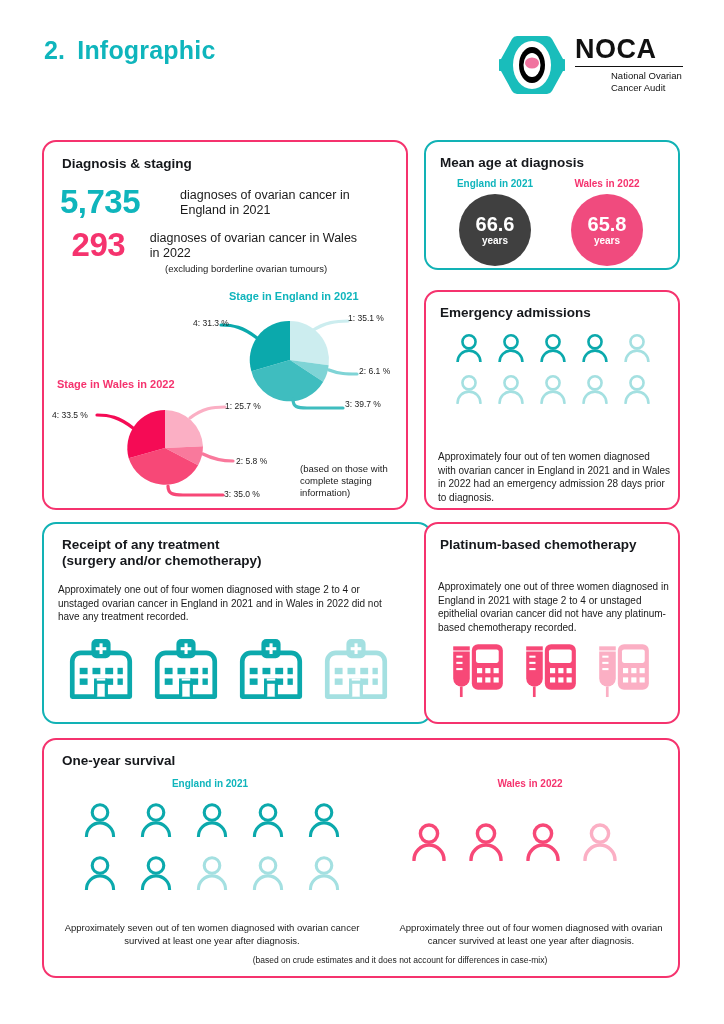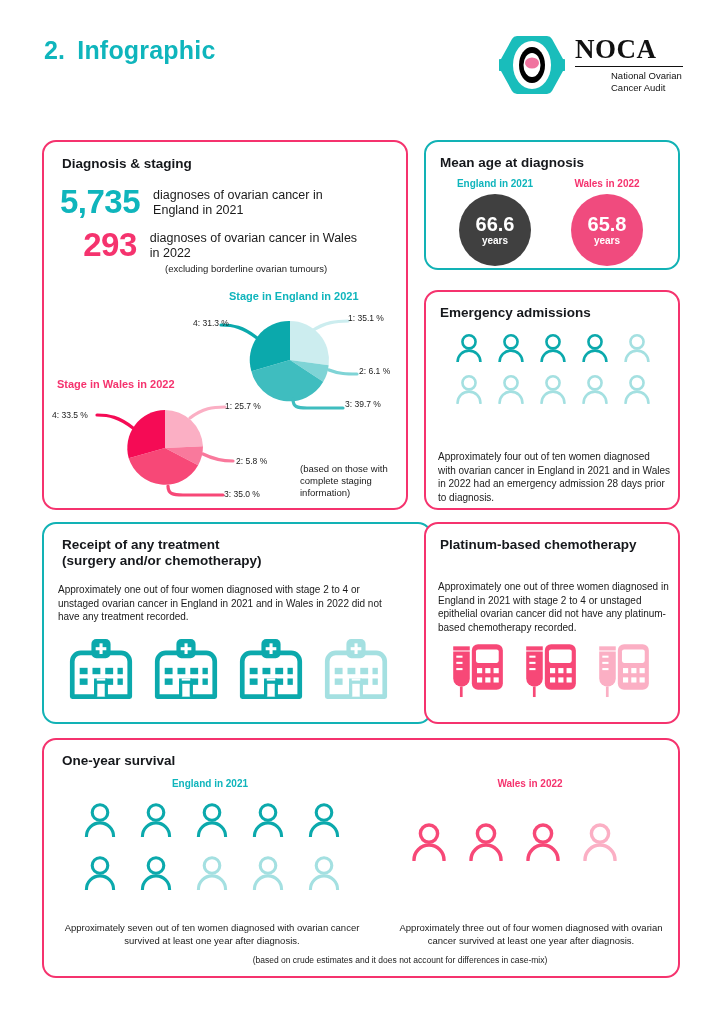--- a/index.html
+++ b/index.html
@@ -16,21 +16,21 @@
   .header { position: absolute; left: 0; top: 0; width: 724px; height: 120px; }
   .page-title {
     position: absolute; left: 44px; top: 36px;
     font-size: 25px; font-weight: bold; color: #0FB5BC; letter-spacing: .2px;
   }
   .page-title .num { margin-right: 12px; }
 
   .logo { position: absolute; right: 35px; top: 34px; width: 190px; height: 62px; }
   .logo-mark { position: absolute; left: 0; top: 0; width: 66px; height: 62px; }
   .logo-text { position: absolute; left: 76px; top: 2px; }
-  .logo-name { font-size: 27px; font-weight: bold; letter-spacing: .5px; color: #111; line-height: 1; font-family: Liberation Serif, serif; }
+  .logo-name { font-size: 27px; font-weight: bold; letter-spacing: .5px; color: #111; line-height: 1; }
   .logo-rule { width: 108px; height: 1px; background: #111; margin: 3px 0 3px; }
   .logo-sub { font-size: 9.5px; line-height: 12px; color: #111; padding-left: 36px; }
 
   
   .card {
     position: absolute;
     background: #fff;
     border-radius: 14px;
   }
   .card.pink   { border: 2.2px solid #F5336E; }
@@ -46,25 +46,25 @@
   .big-stat { position: absolute; display: flex; align-items: flex-start; }
   .big-num {
     font-size: 33px; font-weight: bold; line-height: 34px;
     text-align: right; letter-spacing: -.5px;
   }
   .big-num.teal { color: #0FB5BC; }
   .big-num.pink { color: #F5336E; }
   .big-desc { font-size: 12.5px; line-height: 15px; color: #1a1a1a; }
   .small-note { font-size: 9.5px; line-height: 12px; color: #1a1a1a; }
 
-  #stat-england { left: 60px; top: 185px; width: 300px; }
+  #stat-england { left: 60px; top: 185px; width: 300px; gap: 27px; }
   #stat-england .big-num { width: 92px; }
   #stat-england .big-desc { margin-left: 13px; margin-top: 3px; }
   #stat-wales { left: 60px; top: 228px; width: 300px; }
-  #stat-wales .big-num { width: 92px; }
+  #stat-wales .big-num { width: 92px; text-align: center; }
   #stat-wales .big-desc { margin-left: 13px; margin-top: 3px; }
   #note-borderline { position: absolute; left: 165px; top: 263px; width: 220px; }
 
   .pie-title { position: absolute; font-size: 11px; font-weight: bold; }
   .pie-title.teal { color: #0FB5BC; }
   .pie-title.pink { color: #F5336E; }
   .pie-label { position: absolute; font-size: 8.5px; color: #1a1a1a; white-space: nowrap; }
 
   #note-staging { position: absolute; left: 300px; top: 463px; width: 96px; }
 

